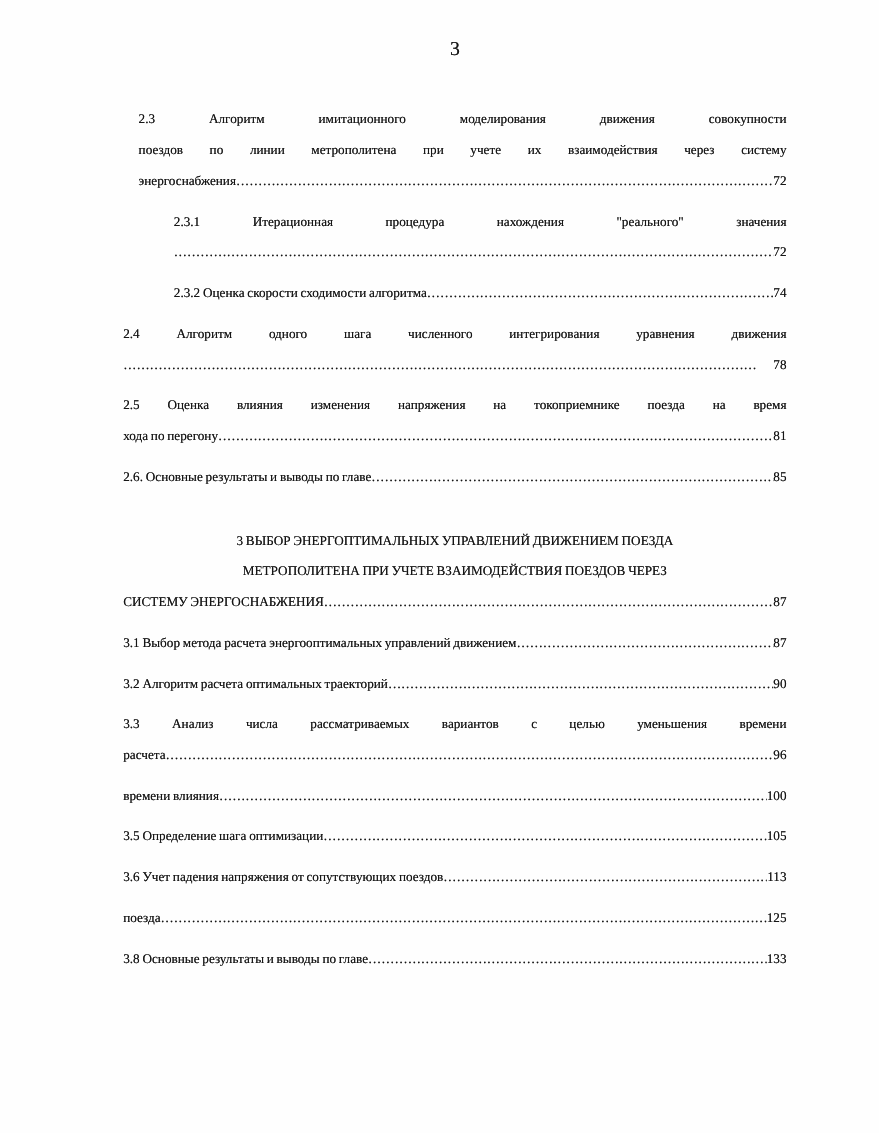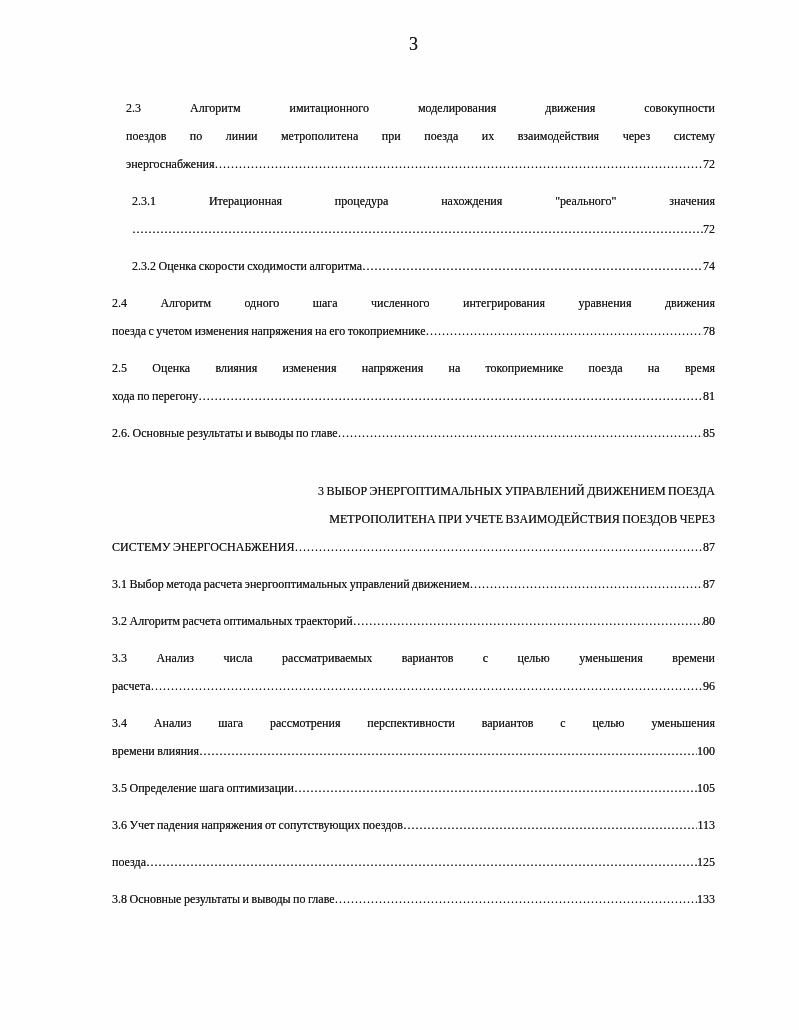--- a/index.html
+++ b/index.html
@@ -23,31 +23,31 @@
     line-height: 28px;
     margin-bottom: 36px;
   }
   .toc { display: block; }
   .toc-entry {
     font-size: 12px;
     line-height: 28px;
     margin-bottom: 9px;
     word-spacing: -0.5px;
   }
-  .toc-entry.sub { margin-left: 20px; }
+  .toc-entry.sub { margin-left: 46px; }
   .toc-entry.skew1 { margin-left: 14px; }
   .toc-entry.chapter { margin-top: 30px; }
   .toc-line {
     text-align: justify;
     text-align-last: justify;
     text-justify: inter-word;
     white-space: normal;
   }
   .chapter .toc-line {
-    text-align: right;
+    text-align: center;
     text-align-last: auto;
   }
   .toc-last-line {
     display: flex;
     align-items: baseline;
   }
   .toc-text { white-space: nowrap; flex: 0 0 auto; }
   .toc-leader {
     flex: 1 1 auto;
     overflow: hidden;
@@ -57,21 +57,21 @@
   .toc-page { white-space: nowrap; flex: 0 0 auto; }
 </style>
 </head>
 <body>
 
 <div class="page">
   <div class="page-number">3</div>
   <main class="toc">
       <div class="toc-entry normal skew1">
     <div class="toc-line">2.3 Алгоритм имитационного моделирования движения совокупности</div>
-        <div class="toc-line">поездов по линии метрополитена при поезда их взаимодействия через систему</div>
+        <div class="toc-line">поездов по линии метрополитена при учете их взаимодействия через систему</div>
         <div class="toc-last-line">
       <span class="toc-text">энергоснабжения</span>
       <span class="toc-leader">………………………………………………………………………………………………………………………………</span>
       <span class="toc-page">72</span>
     </div>
   </div>
       <div class="toc-entry sub">
     <div class="toc-line">2.3.1 Итерационная процедура нахождения "реального" значения</div>
         <div class="toc-last-line">
       <span class="toc-leader">………………………………………………………………………………………………………………………………</span>
@@ -81,21 +81,20 @@
       <div class="toc-entry sub">
     <div class="toc-last-line">
       <span class="toc-text">2.3.2 Оценка скорости сходимости алгоритма</span>
       <span class="toc-leader">………………………………………………………………………………………………………………………………</span>
       <span class="toc-page">74</span>
     </div>
   </div>
       <div class="toc-entry normal">
     <div class="toc-line">2.4 Алгоритм одного шага численного интегрирования уравнения движения</div>
         <div class="toc-last-line">
-      <span class="toc-text">поезда с учетом изменения напряжения на его токоприемнике</span>
       <span class="toc-leader">………………………………………………………………………………………………………………………………</span>
       <span class="toc-page">78</span>
     </div>
   </div>
       <div class="toc-entry normal">
     <div class="toc-line">2.5 Оценка влияния изменения напряжения на токоприемнике поезда на время</div>
         <div class="toc-last-line">
       <span class="toc-text">хода по перегону</span>
       <span class="toc-leader">………………………………………………………………………………………………………………………………</span>
       <span class="toc-page">81</span>
@@ -121,33 +120,32 @@
     <div class="toc-last-line">
       <span class="toc-text">3.1 Выбор метода расчета энергооптимальных управлений движением</span>
       <span class="toc-leader">………………………………………………………………………………………………………………………………</span>
       <span class="toc-page">87</span>
     </div>
   </div>
       <div class="toc-entry normal">
     <div class="toc-last-line">
       <span class="toc-text">3.2 Алгоритм расчета оптимальных траекторий</span>
       <span class="toc-leader">………………………………………………………………………………………………………………………………</span>
-      <span class="toc-page">80</span>
+      <span class="toc-page">90</span>
     </div>
   </div>
       <div class="toc-entry normal">
     <div class="toc-line">3.3 Анализ числа рассматриваемых вариантов с целью уменьшения времени</div>
         <div class="toc-last-line">
       <span class="toc-text">расчета</span>
       <span class="toc-leader">………………………………………………………………………………………………………………………………</span>
       <span class="toc-page">96</span>
     </div>
   </div>
       <div class="toc-entry normal">
-    <div class="toc-line">3.4 Анализ шага рассмотрения перспективности вариантов с целью уменьшения</div>
         <div class="toc-last-line">
       <span class="toc-text">времени влияния</span>
       <span class="toc-leader">………………………………………………………………………………………………………………………………</span>
       <span class="toc-page">100</span>
     </div>
   </div>
       <div class="toc-entry normal">
     <div class="toc-last-line">
       <span class="toc-text">3.5 Определение шага оптимизации</span>
       <span class="toc-leader">………………………………………………………………………………………………………………………………</span>

